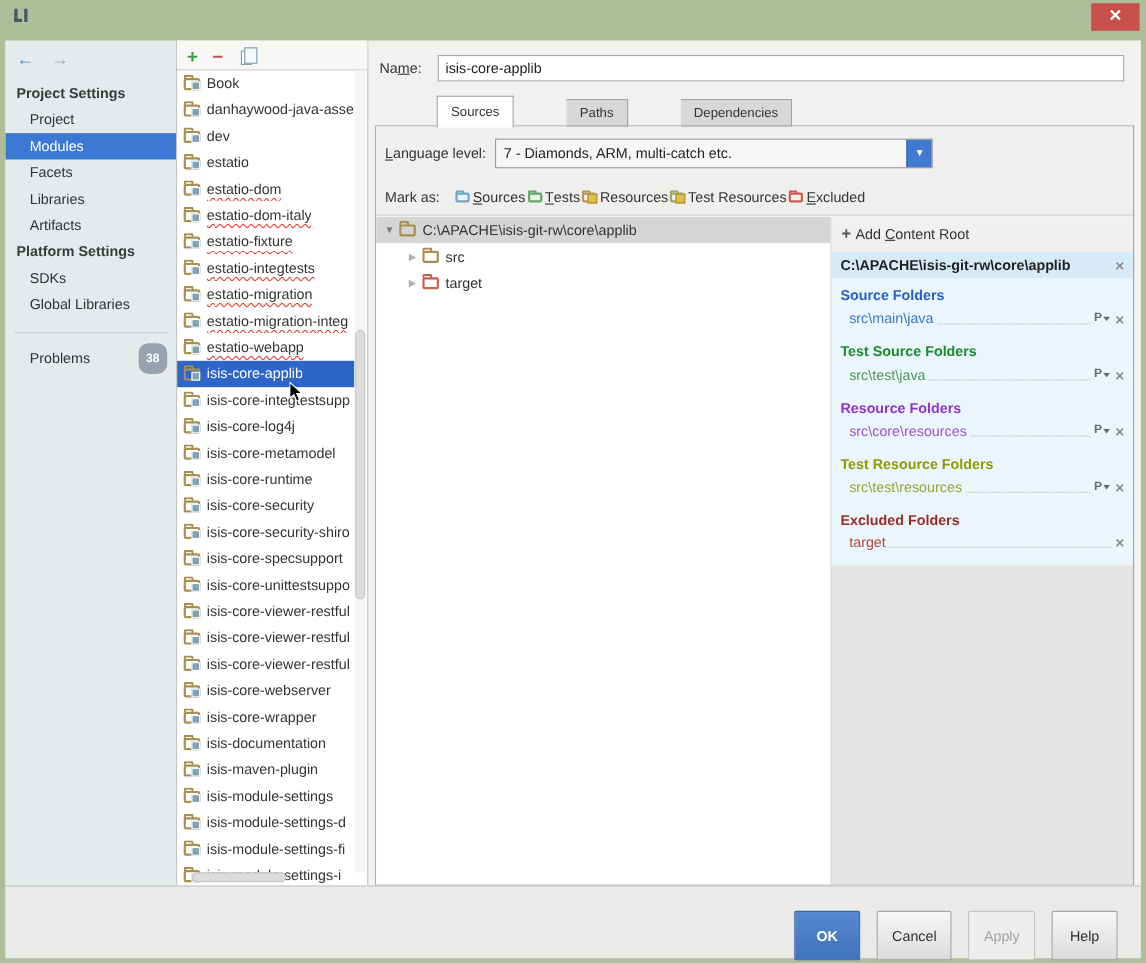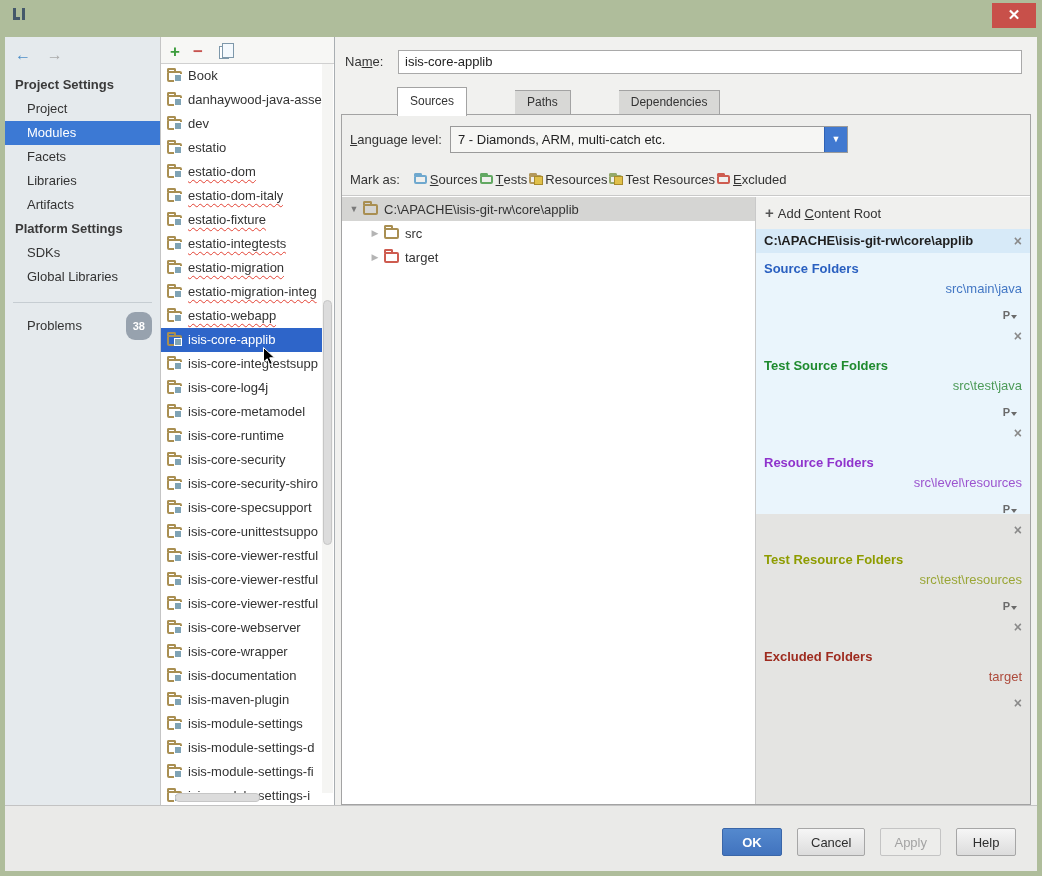--- a/index.html
+++ b/index.html
@@ -103,34 +103,34 @@
   .rightpanel { flex:1; background:#E4E4E2; position:relative; }
   .addroot { height:32px; background:#F0F0EE; line-height:32px; padding-left:9px; color:#333; cursor:default; }
   .addroot .plus { font-weight:bold; font-size:15px; color:#555; margin-right:4px; }
   .card { position:absolute; top:32px; left:0; right:0; height:285px; background:#EAF5FC; }
   .cardhead { height:24px; background:#D7EAF8; line-height:24px; padding:0 8px; display:flex; }
   .cardhead .cpath { flex:1; font-weight:bold; color:#1F1F1F; overflow:hidden; white-space:nowrap; }
   .xicon { color:#8A8A8A; font-weight:bold; font-size:14px; cursor:default; }
   .cardbody { padding:6px 8px 0 8px; }
   .group { margin-bottom:10px; }
   .gtitle { font-weight:bold; line-height:20px; }
-  .gitem { display:flex; align-items:flex-end; line-height:20px; padding-left:8px;flex-direction:column; }
+  .gitem { display:flex; align-items:flex-end; line-height:20px; padding-left:8px; }
   .leader { flex:1; border-bottom:1px dotted #C0B8A8; margin:0 3px 5px 3px; }
   .pbtn { color:#6A6A6A; font-size:11px; font-weight:bold; margin:0 5px 1px 0; cursor:default; }
   .pbtn .tri { display:inline-block; width:0; height:0; border-left:3px solid transparent; border-right:3px solid transparent; border-top:4px solid #6A6A6A; margin-left:1px; }
   .g0 .gtitle { color:#2A60C0; } .g0 .gpath { color:#4377C4; }
   .g1 .gtitle { color:#1E8A2E; } .g1 .gpath { color:#4C9A57; }
   .g2 .gtitle { color:#8F33CC; } .g2 .gpath { color:#9C55CF; }
   .g3 .gtitle { color:#8E9C00; } .g3 .gpath { color:#9AA637; }
   .g4 .gtitle { color:#9E2B1F; } .g4 .gpath { color:#AD4A3B; }
 
   
   .footer { position:absolute; left:0; bottom:0; width:1032px; height:66px; background:#EAEAE8; border-top:1px solid #C3C3C3; }
   .footbtns { position:absolute; right:21px; top:22px; display:flex; gap:15px; }
-  .btn { height:28px; min-width:60px; border:1px solid #A6A6A6; background:linear-gradient(#F6F6F6,#DCDCDC);
+  .btn { height:45px; min-width:60px; border:1px solid #A6A6A6; background:linear-gradient(#F6F6F6,#DCDCDC);
          font-family:"Liberation Sans",sans-serif; font-size:13px; color:#2E2E2E; border-radius:2px; padding:0 13px; }
   .btn.primary { background:linear-gradient(#5489CE,#4173BE); border-color:#3A66A8; color:#fff; font-weight:bold; }
   .btn.disabled { color:#A3A3A3; background:#EDEDEB; border-color:#C4C4C4; }
 
   .cursor { position:absolute; left:263px; top:347px; z-index:9; }
 </style>
 </head>
 <body>
 
 <div class="dialog">
@@ -396,21 +396,21 @@
                   <div class="gitem">
                     <span class="gpath">src\test\java</span>
                     <span class="leader"></span>
                     <span class="pbtn"><span>P</span><i class="tri"></i></span>
                     <span class="xicon">×</span>
                   </div>
                 </div>
                 <div class="group g2">
                   <div class="gtitle">Resource Folders</div>
                   <div class="gitem">
-                    <span class="gpath">src\level\resources</span>
+                    <span class="gpath">src\core\resources</span>
                     <span class="leader"></span>
                     <span class="pbtn"><span>P</span><i class="tri"></i></span>
                     <span class="xicon">×</span>
                   </div>
                 </div>
                 <div class="group g3">
                   <div class="gtitle">Test Resource Folders</div>
                   <div class="gitem">
                     <span class="gpath">src\test\resources</span>
                     <span class="leader"></span>

